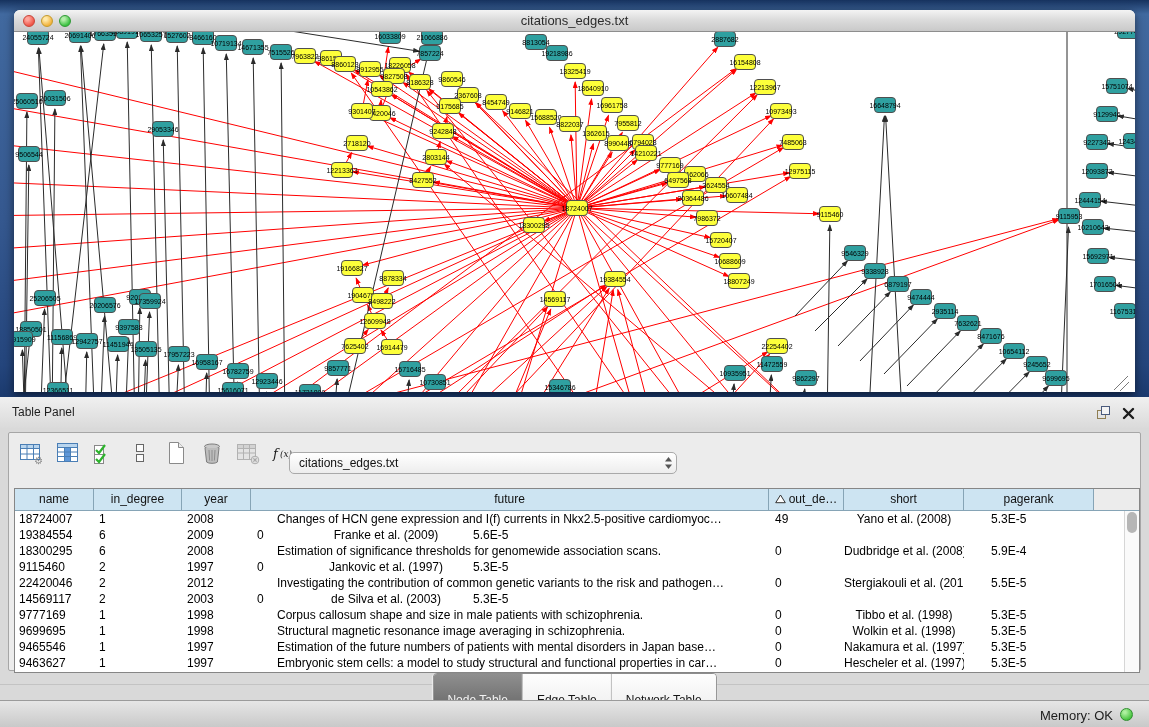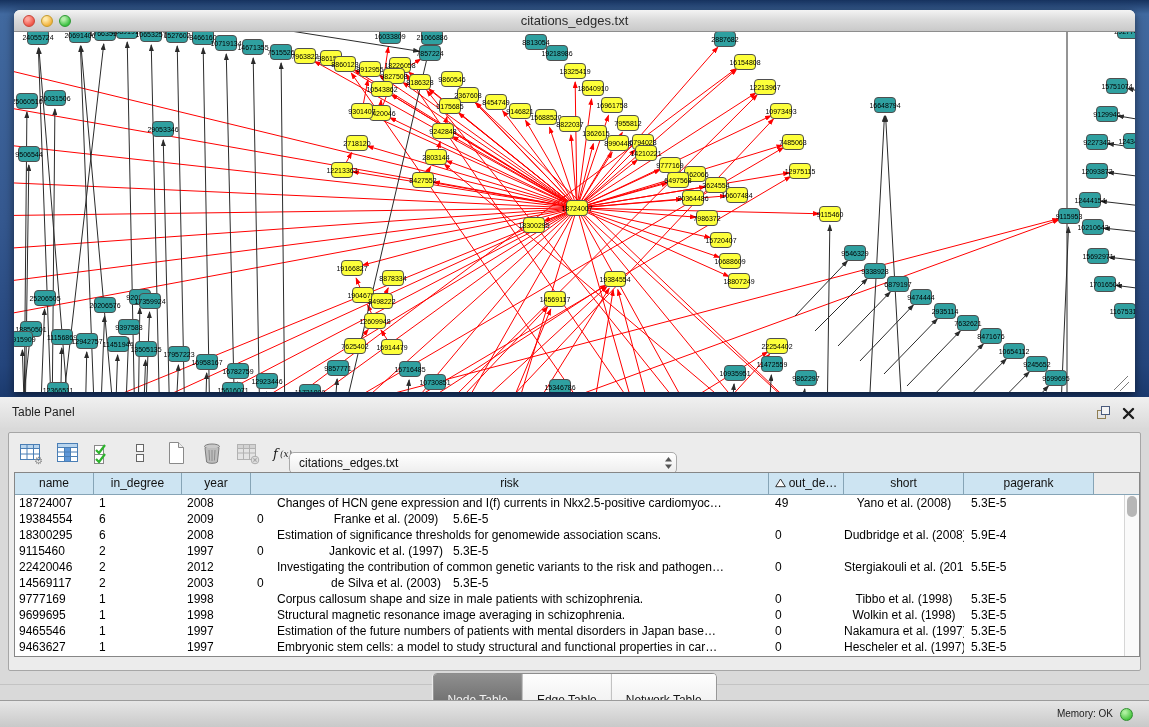--- a/index.html
+++ b/index.html
@@ -37,52 +37,52 @@
 
   #toolbar { position:absolute; left:10px; top:7px; height:30px; display:flex; align-items:center; }
   .tool-btn { width:26px; height:24px; margin-right:10px; display:inline-flex; align-items:center; justify-content:center; }
   .tool-btn.disabled { opacity:.85; }
 
   #table-selector { position:absolute; left:280px; top:19px; width:388px; height:22px;
     background:linear-gradient(180deg,#ffffff,#ededed); border:1px solid #a9a9a9; border-radius:5px;
     font-size:12px; color:#111; line-height:20px; padding-left:9px; }
   #table-selector .stepper { position:absolute; right:3px; top:3px; }
 
-  #table-wrap { position:absolute; left:5px; top:39px; width:1126px; height:185px;
+  #table-wrap { position:absolute; left:5px; top:55px; width:1126px; height:185px;
     border:1px solid #868686; background:#fca5a5; }
   .thead { display:flex; height:22px; background:#ececec; }
   .th { height:22px; line-height:21px; font-size:12px; color:#111; text-align:center;
     background:#cde4f2; border-right:1px solid #86a4b6; border-bottom:1px solid #86a4b6;
     overflow:hidden; white-space:nowrap; }
   .th.corner { background:#ececec; border-right:none; }
   .th svg { vertical-align:-1px; margin-right:3px; }
   .tbody { position:relative; height:161px; background:#fff; overflow:hidden; }
   .tr { display:flex; height:16px; }
   .td { height:16px; line-height:16px; font-size:12px; color:#000; white-space:nowrap; overflow:hidden; }
   
   .w0{width:79px;} .w1{width:88px;} .w2{width:69px;} .w3{width:518px;}
   .w4{width:75px;} .w5{width:120px;} .w6{width:130px;} .w7{width:45px;}
   .td.w0{padding-left:4px;} .td.w1{padding-left:5px;} .td.w2{padding-left:5px;}
   .td.w3{padding-left:26px;} .td.w4{padding-left:6px;} .td.w5{text-align:center;}
-  .td.w6{padding-left:7px;}
+  .td.w6{padding-left:7px;margin-left:20px;}
   #vscroll { position:absolute; right:0; top:0; width:15px; height:161px; background:#fafafa; border-left:1px solid #d6d6d6; }
   #vscroll .thumb { position:absolute; left:2px; top:1px; width:10px; height:21px; background:#b6b6b6; border-radius:6px; }
 
   #tabs-line { position:absolute; left:0; top:256px; width:1149px; height:1px; background:#c3c3c3; }
   #tabs { position:absolute; left:50%; transform:translateX(-50%); top:245px; display:inline-flex;
     border:1px solid #8d8d8d; border-radius:4px; overflow:hidden; background:#fdfdfd; box-shadow:0 1px 1px rgba(255,255,255,.8); }
   .tab { padding:16px 14px; height:20px; line-height:20px; font-size:12px; color:#151515;
     background:linear-gradient(180deg,#fefefe,#f0f0f0); border-left:1px solid #bdbdbd; white-space:nowrap; }
   .tab:first-child { border-left:none; }
   .tab.active { background:linear-gradient(180deg,#8f8f8f,#6d6d6d); color:#f3f3f3; }
 
   
   #status-bar { position:absolute; left:0; top:700px; width:1149px; height:27px;
     background:linear-gradient(180deg,#e6e6e6,#c9c9c9); border-top:1px solid #9b9b9b; }
-  #memory-label { position:absolute; right:36px; top:7px; font-size:10px; color:#1c1c1c; }
+  #memory-label { position:absolute; right:36px; top:7px; font-size:13px; color:#1c1c1c; }
   #memory-dot { position:absolute; right:16px; top:7px; width:13px; height:13px; border-radius:50%;
     background:radial-gradient(circle at 35% 30%,#aef0a0 10%,#44c23c 75%); border:1px solid #2f8f2f; }
 </style>
 </head>
 <body>
 
 <div id="network-region">
   <div class="mac-window">
     <div class="titlebar">
       <span class="traffic t-red"></span>
@@ -873,21 +873,21 @@
             <path d="M4.5,1 L8,5.5 L1,5.5 z" fill="#555"></path>
             <path d="M4.5,13 L1,8.5 L8,8.5 z" fill="#555"></path>
           </svg>
       </span>
     </div>
     <div id="table-wrap">
       <div class="thead" id="thead">
           <div class="th w0">name</div>
           <div class="th w1">in_degree</div>
           <div class="th w2">year</div>
-          <div class="th w3">risk</div>
+          <div class="th w3">future</div>
           <div class="th w4"><span><svg width="11" height="10" viewBox="0 0 11 10">
                 <path d="M5.5,1 L10.3,8.7 L0.7,8.7 z" fill="#fdfdfd" stroke="#333"></path>
               </svg></span>out_de…</div>
           <div class="th w5">short</div>
           <div class="th w6">pagerank</div>
           <div class="th corner w7"></div>
         </div>
       <div class="tbody" id="tbody">
         <div class="tr">
             <div class="td w0">18724007</div>

